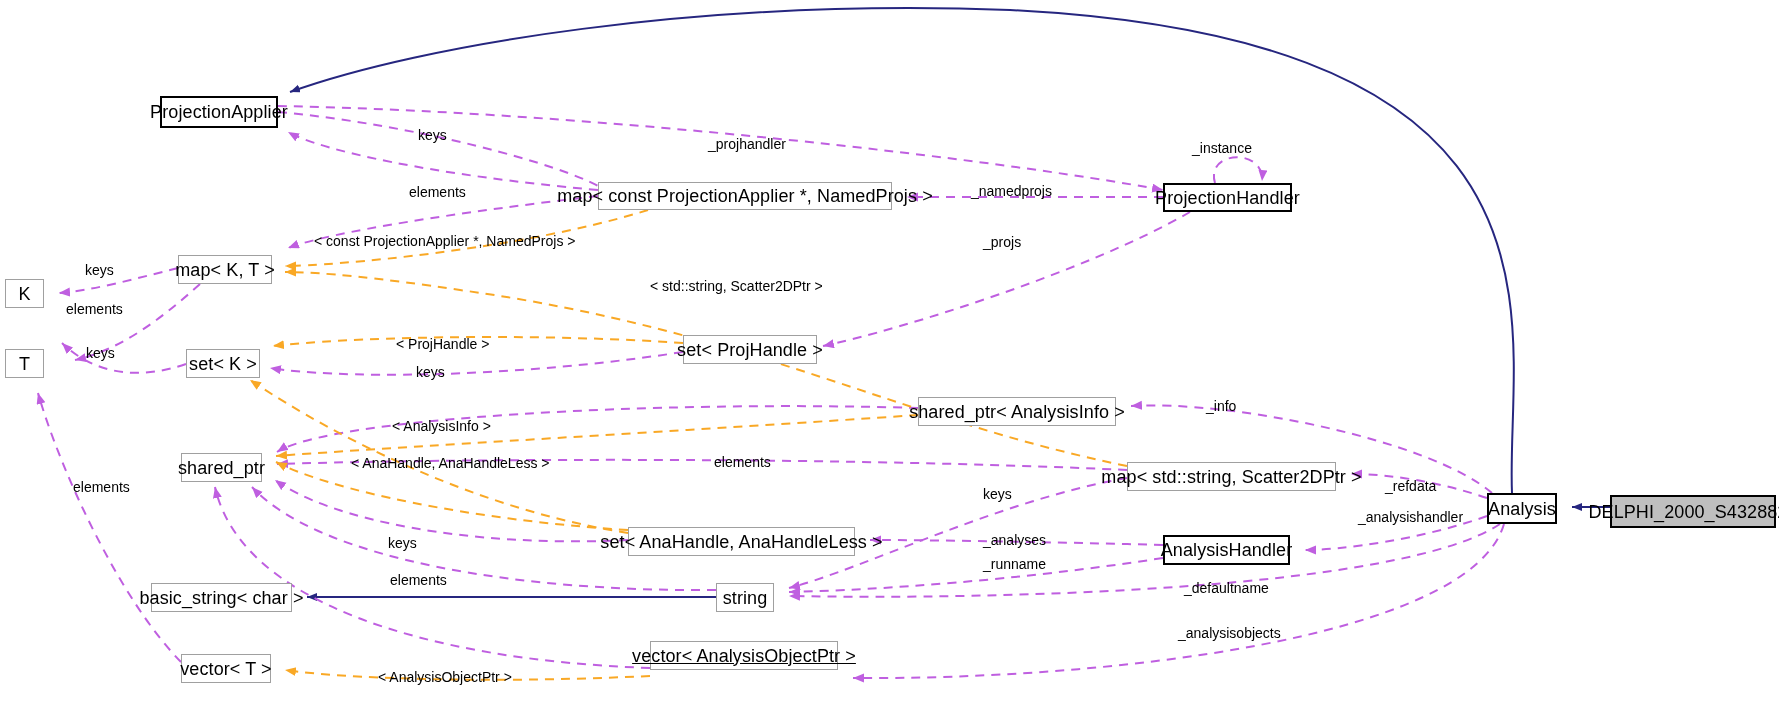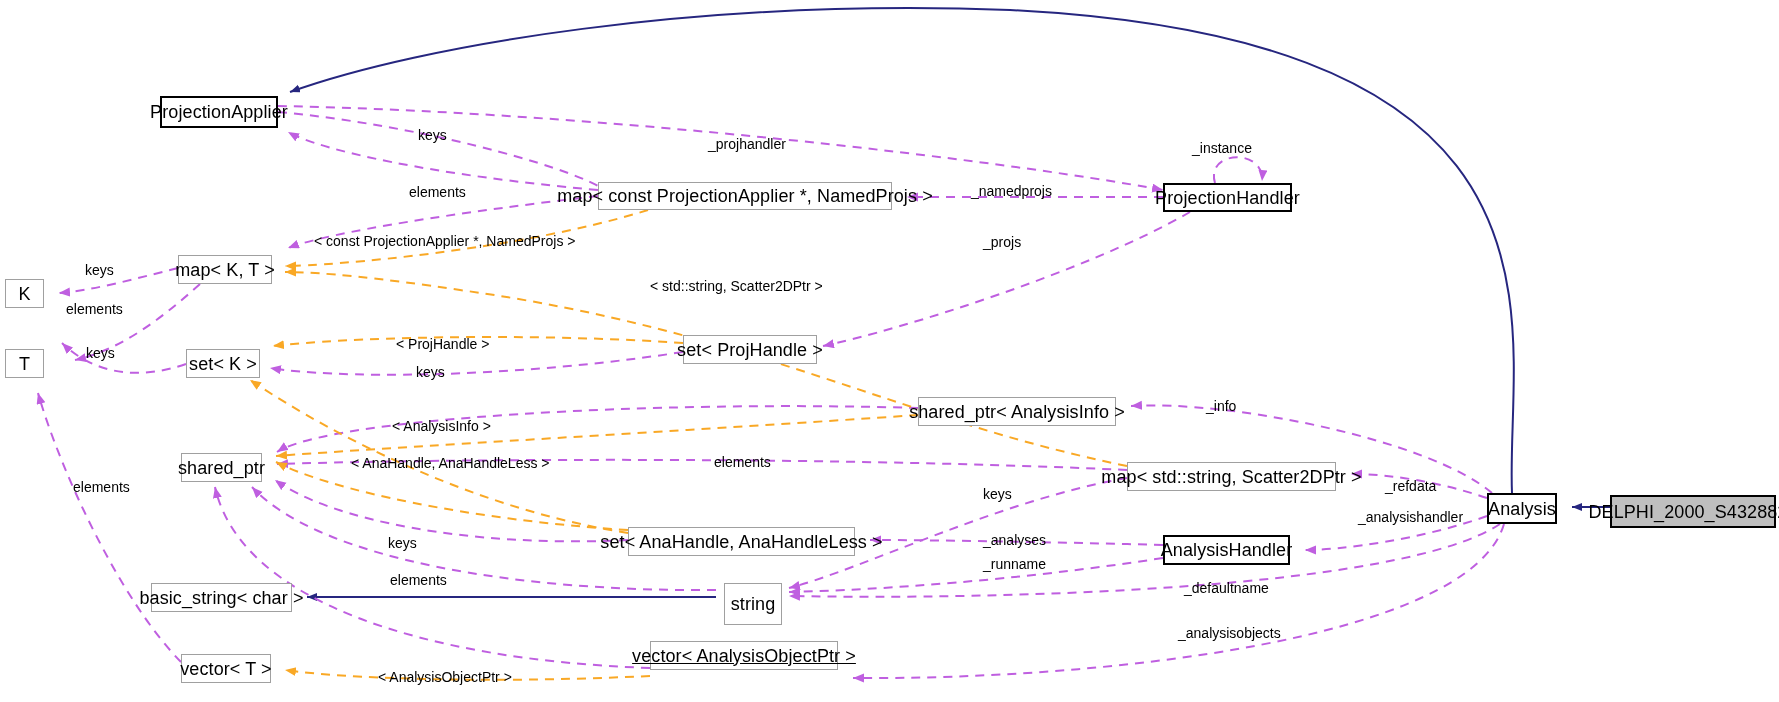--- a/index.html
+++ b/index.html
@@ -165,21 +165,21 @@
   <div class="node plain" style="left:186px; top:349px; width:74px;  height:29px;">set&lt; K &gt;</div>
   <div class="node plain" style="left:683px; top:335px; width:134px; height:29px;">set&lt; ProjHandle &gt;</div>
   <div class="node plain" style="left:918px; top:397px; width:198px; height:29px;">shared_ptr&lt; AnalysisInfo &gt;</div>
   <div class="node plain" style="left:181px; top:453px; width:81px;  height:29px;">shared_ptr</div>
   <div class="node plain" style="left:1127px; top:462px; width:209px; height:29px;">map&lt; std::string, Scatter2DPtr &gt;</div>
   <div class="node key" style="left:1487px; top:493px; width:70px;  height:31px;">Analysis</div>
   <div class="node focus" style="left:1610px; top:495px; width:166px; height:33px;">DELPHI_2000_S4328825</div>
   <div class="node key" style="left:1163px; top:535px; width:127px; height:30px;">AnalysisHandler</div>
   <div class="node plain" style="left:628px; top:527px; width:227px; height:29px;">set&lt; AnaHandle, AnaHandleLess &gt;</div>
   <div class="node plain" style="left:151px; top:583px; width:141px; height:29px;">basic_string&lt; char &gt;</div>
-  <div class="node plain" style="left:716px; top:583px; width:58px;  height:42px;margin-left:8px;">string</div>
+  <div class="node plain" style="left:716px; top:583px; width:58px;  height:29px;">string</div>
   <div class="node plain" style="left:181px; top:654px; width:90px;  height:29px;">vector&lt; T &gt;</div>
   <div class="node plain" style="left:650px; top:641px; width:188px; height:29px;text-decoration:underline;">vector&lt; AnalysisObjectPtr &gt;</div>
 
   <div class="edge-label" style="left:418px;  top:128px;">keys</div>
   <div class="edge-label" style="left:708px;  top:113px;margin-top:24px;">_projhandler</div>
   <div class="edge-label" style="left:1192px; top:141px;">_instance</div>
   <div class="edge-label" style="left:409px;  top:185px;">elements</div>
   <div class="edge-label" style="left:971px;  top:184px;">_namedprojs</div>
   <div class="edge-label" style="left:314px; top:234px;">&lt; const ProjectionApplier *, NamedProjs &gt;</div>
   <div class="edge-label" style="left:983px;  top:235px;">_projs</div>

